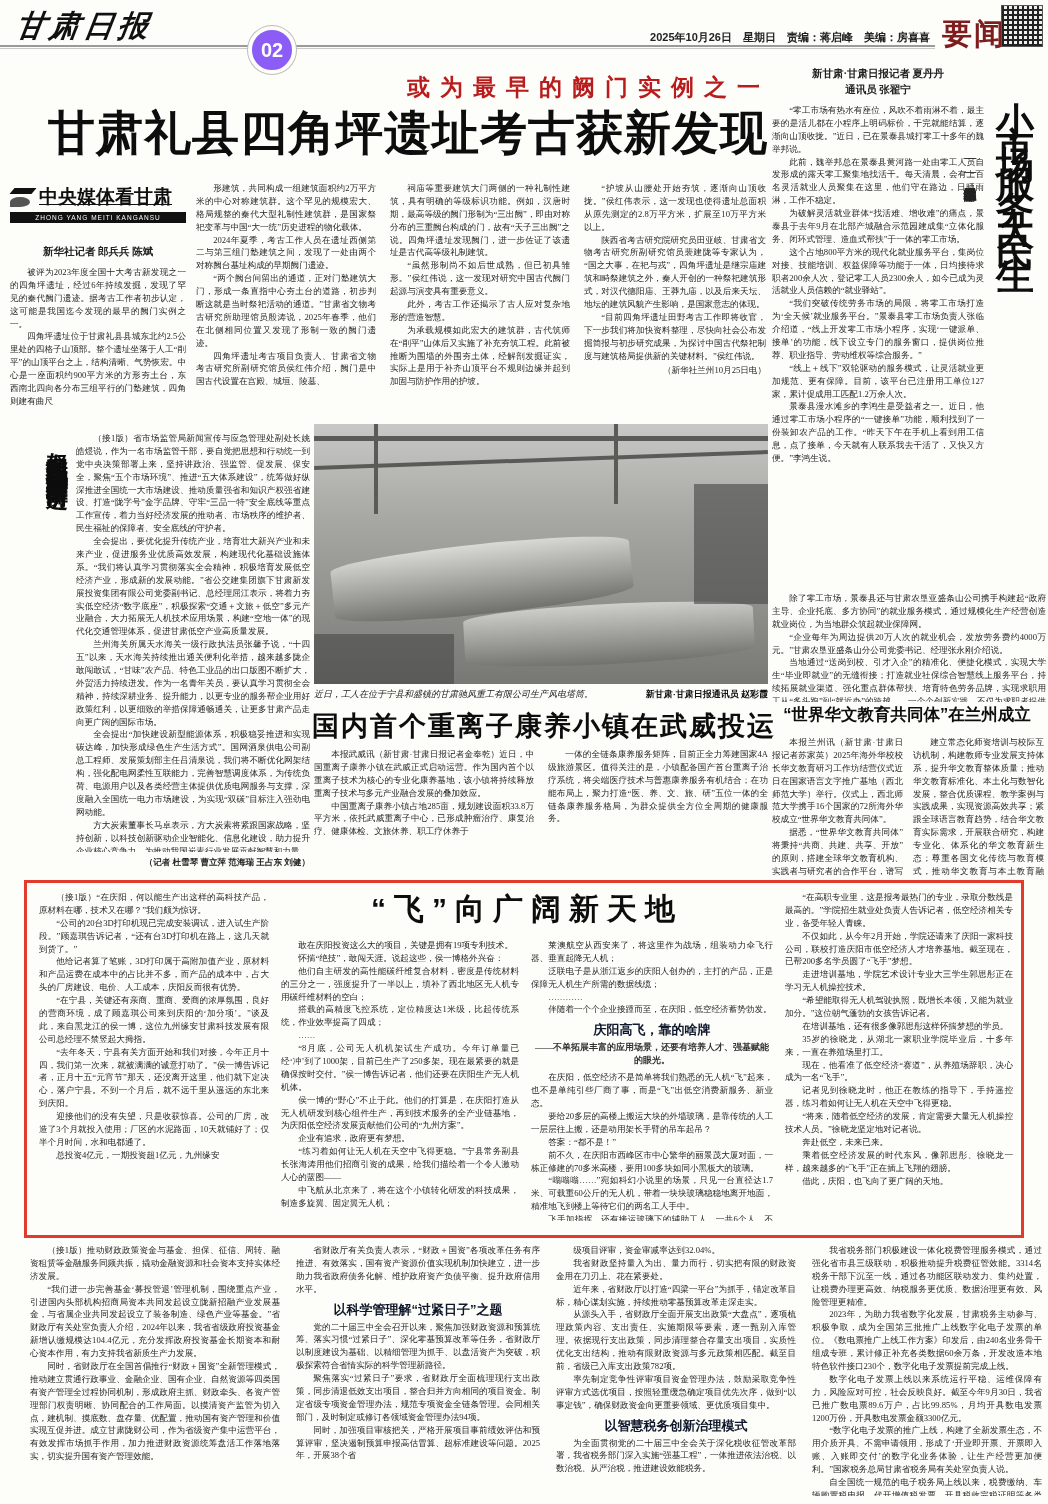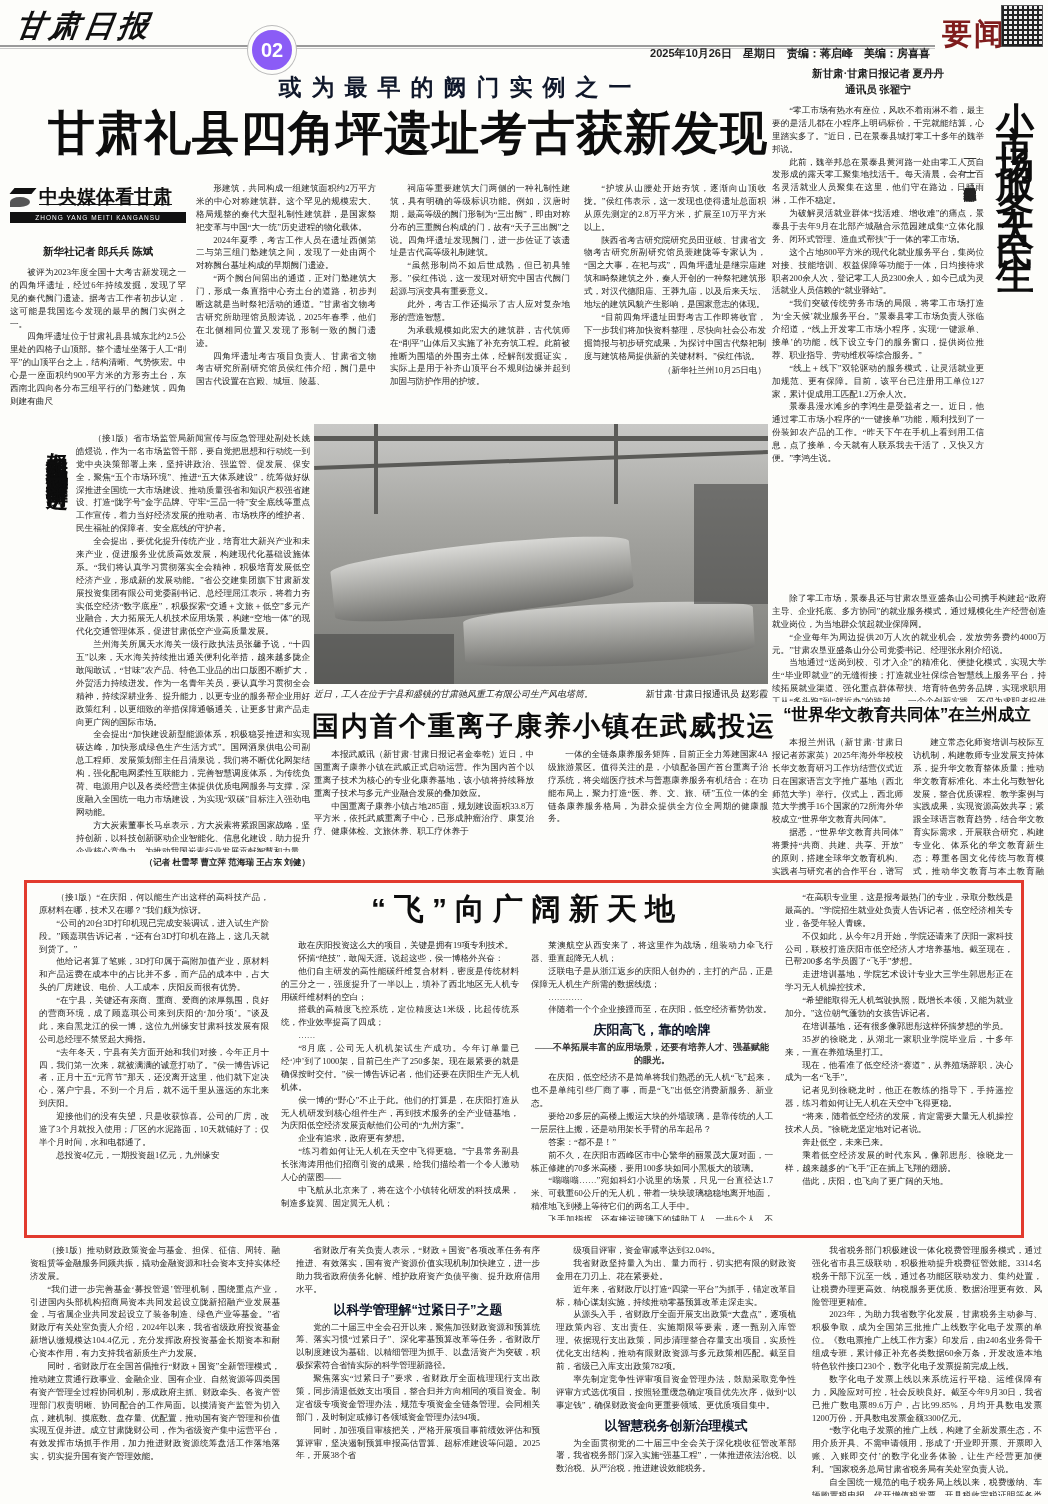--- a/index.html
+++ b/index.html
@@ -8,40 +8,40 @@
   
   .mast-logo{position:absolute;left:16px;top:6px;font-size:30px;font-weight:bold;
              font-style:italic;transform:skewX(-8deg);letter-spacing:4px;color:#111;
              font-family:"DejaVu Serif",serif;}
   .mast-rule{position:absolute;left:0;top:45px;width:935px;height:2px;background:#9a9a9a;}
   .mast-rule2{position:absolute;left:0;top:48px;width:935px;height:1px;background:#c9c9c9;}
   .page-circle{position:absolute;left:248px;top:26px;width:40px;height:40px;border-radius:50%;
                background:#8b5cf6;border:4px solid #fdfdfa;box-shadow:0 0 0 1px #bbb;
                display:flex;align-items:center;justify-content:center;
                color:#fff;font-size:20px;font-weight:bold;font-family:"Liberation Sans",sans-serif;}
-  .dateline{position:absolute;left:560px;top:46px;width:370px;text-align:right;
+  .dateline{position:absolute;left:560px;top:30px;width:370px;text-align:right;
             font-size:11px;font-weight:bold;color:#222;font-family:"Liberation Sans",sans-serif;}
   .section-label{position:absolute;left:942px;top:14px;font-size:30px;font-weight:bold;
                  color:#7f1d1d;letter-spacing:2px;font-family:"Liberation Sans",sans-serif;}
   .qr{position:absolute;left:1002px;top:6px;width:40px;height:40px;
       background:
         repeating-linear-gradient(0deg,#222 0 2px,transparent 2px 5px),
         repeating-linear-gradient(90deg,#222 0 2px,#eee 2px 5px);
       outline:1px solid #555;}
   
   .col{position:absolute;overflow:hidden;}
   .para{margin:0;text-indent:2em;text-align:justify;font-size:8.6px;line-height:1.5;color:#262626;}
   .para-right{margin:2px 0 0;text-align:right;font-size:8.6px;line-height:1.5;color:#262626;}
   .colsub{margin:5px 0 2px;text-align:center;font-weight:bold;font-size:13px;color:#0f172a;
           font-family:"Liberation Sans",sans-serif;}
   .colnote{margin:0 0 4px;text-align:center;font-weight:bold;font-size:9px;color:#333;}
   .byline{text-align:center;font-weight:bold;font-size:10.5px;line-height:1.6;color:#222;}
   
-  .kicker{position:absolute;left:150px;top:72px;width:620px;text-align:center;
-          font-size:23px;font-weight:bold;letter-spacing:10px;color:#0f172a;
+  .kicker{position:absolute;left:150px;top:72px;width:620px;text-align:right;
+          font-size:23px;font-weight:bold;letter-spacing:10px;color:#b91c1c;
           font-family:"Liberation Sans",sans-serif;}
   .main-headline{position:absolute;left:10px;top:102px;width:758px;text-align:right;
           font-size:47px;font-weight:bold;letter-spacing:1px;white-space:nowrap;color:#0d0d0d;
           font-family:"Liberation Sans",sans-serif;}
   .brand-box{position:absolute;left:10px;top:184px;width:176px;}
   .brand-row{display:flex;align-items:center;}
   .brand-icon{width:26px;height:26px;margin-right:3px;position:relative;}
   .brand-icon:before{content:"";position:absolute;left:2px;top:4px;width:22px;height:6px;background:#111;transform:skewX(-40deg);}
   .brand-icon:after{content:"";position:absolute;left:0;top:13px;width:20px;height:10px;border-radius:50% 50% 50% 0;background:#555;}
   .brand-title{font-size:19px;font-weight:bold;white-space:nowrap;color:#111;
@@ -66,21 +66,21 @@
   
   .photo{position:absolute;left:314px;top:424px;width:454px;height:260px;overflow:hidden;
          background:linear-gradient(180deg,#c8c8c6 0%,#a8a8a4 35%,#8f8f8b 70%,#777874 100%);}
   .ph-beam{position:absolute;background:#5a5a57;}
   .ph-cyl{position:absolute;background:linear-gradient(180deg,#d9d9d6,#9b9b97 60%,#6f6f6c);
           border-radius:50%/18%;}
   .ph-dark{position:absolute;background:#4c4c49;opacity:.65;}
   .caption-row{position:absolute;left:314px;top:688px;width:454px;display:flex;
                justify-content:space-between;font-size:9px;}
   .caption{font-style:italic;color:#222;}
-  .caption-credit{font-weight:normal;color:#111;white-space:nowrap;}
+  .caption-credit{font-weight:bold;color:#111;white-space:nowrap;}
   
   .redbox{position:absolute;left:24px;top:880px;width:994px;height:352px;
           border:3px solid #e23b2e;background:#fdfdfa;}
   .fly-headline{position:absolute;left:250px;top:6px;width:500px;text-align:center;
           font-size:30px;font-weight:bold;letter-spacing:8px;white-space:nowrap;color:#0d0d0d;
           font-family:"Liberation Sans",sans-serif;}
 </style>
 </head>
 <body>
 
@@ -158,21 +158,21 @@
       <p class="para">本报武威讯（新甘肃·甘肃日报记者金奉乾）近日，中国重离子康养小镇在武威正式启动运营。作为国内首个以重离子技术为核心的专业化康养基地，该小镇将持续释放重离子技术与多元产业融合发展的叠加效应。</p>
       <p class="para">中国重离子康养小镇占地285亩，规划建设面积33.8万平方米，依托武威重离子中心，已形成肿瘤治疗、康复治疗、健康体检、文旅休养、职工疗休养于</p>
     </div>
   <div class="col" style="left:548px;top:748px;width:220px;height:126px;">
       <p class="para">一体的全链条康养服务矩阵，目前正全力筹建国家4A级旅游景区。值得关注的是，小镇配备国产首台重离子治疗系统，将尖端医疗技术与普惠康养服务有机结合；在功能布局上，聚力打造“医、养、文、旅、研”五位一体的全链条康养服务格局，为群众提供全方位全周期的健康服务。</p>
     </div>
 
   <div class="col byline" style="left:772px;top:66px;width:212px;position:absolute;">新甘肃·甘肃日报记者 夏丹丹</div>
   <div class="col byline" style="left:772px;top:82px;width:212px;position:absolute;">通讯员 张翟宁</div>
   <div class="col" style="left:772px;top:104px;width:212px;height:486px;">
-      <p class="para">“零工市场有热水有座位，风吹不着雨淋不着，最主要的是活儿都在小程序上明码标价，干完就能结算，心里踏实多了。”近日，已在景泰县城打零工十多年的魏举邦说。</p>
+      <p class="para">“零工市场有热水有座位，风吹不着雨淋不着，最主要的是活儿都在小程序上明码标价，干完就能结算，逐渐向山顶收拢。”近日，已在景泰县城打零工十多年的魏举邦说。</p>
       <p class="para">此前，魏举邦总在景泰县黄河路一处由零工人员自发形成的露天零工聚集地找活干。每天清晨，会有上百名灵活就业人员聚集在这里，他们守在路边，日晒雨淋，工作不稳定。</p>
       <p class="para">为破解灵活就业群体“找活难、增收难”的痛点，景泰县于去年9月在北部产城融合示范园建成集“立体化服务、闭环式管理、造血式帮扶”于一体的零工市场。</p>
       <p class="para">这个占地800平方米的现代化就业服务平台，集岗位对接、技能培训、权益保障等功能于一体，日均接待求职者200余人次，登记零工人员2300余人，如今已成为灵活就业人员信赖的“就业驿站”。</p>
       <p class="para">“我们突破传统劳务市场的局限，将零工市场打造为‘全天候’就业服务平台。”景泰县零工市场负责人张临介绍道，“线上开发零工市场小程序，实现‘一键派单、接单’的功能，线下设立专门的服务窗口，提供岗位推荐、职业指导、劳动维权等综合服务。”</p>
       <p class="para">“线上＋线下”双轮驱动的服务模式，让灵活就业更加规范、更有保障。目前，该平台已注册用工单位127家，累计促成用工匹配1.2万余人次。</p>
       <p class="para">景泰县漫水滩乡的李鸿生是受益者之一。近日，他通过零工市场小程序的“一键接单”功能，顺利找到了一份装卸农产品的工作。“昨天下午在手机上看到用工信息，点了接单，今天就有人联系我去干活了，又快又方便。”李鸿生说。</p>
     </div>
   <div class="col" style="left:772px;top:592px;width:274px;height:110px;">
       <p class="para">除了零工市场，景泰县还与甘肃农垦亚盛条山公司携手构建起“政府主导、企业托底、多方协同”的就业服务模式，通过规模化生产经营创造就业岗位，为当地群众筑起就业保障网。</p>
       <p class="para">“企业每年为周边提供20万人次的就业机会，发放劳务费约4000万元。”甘肃农垦亚盛条山分公司党委书记、经理张永刚介绍说。</p>

